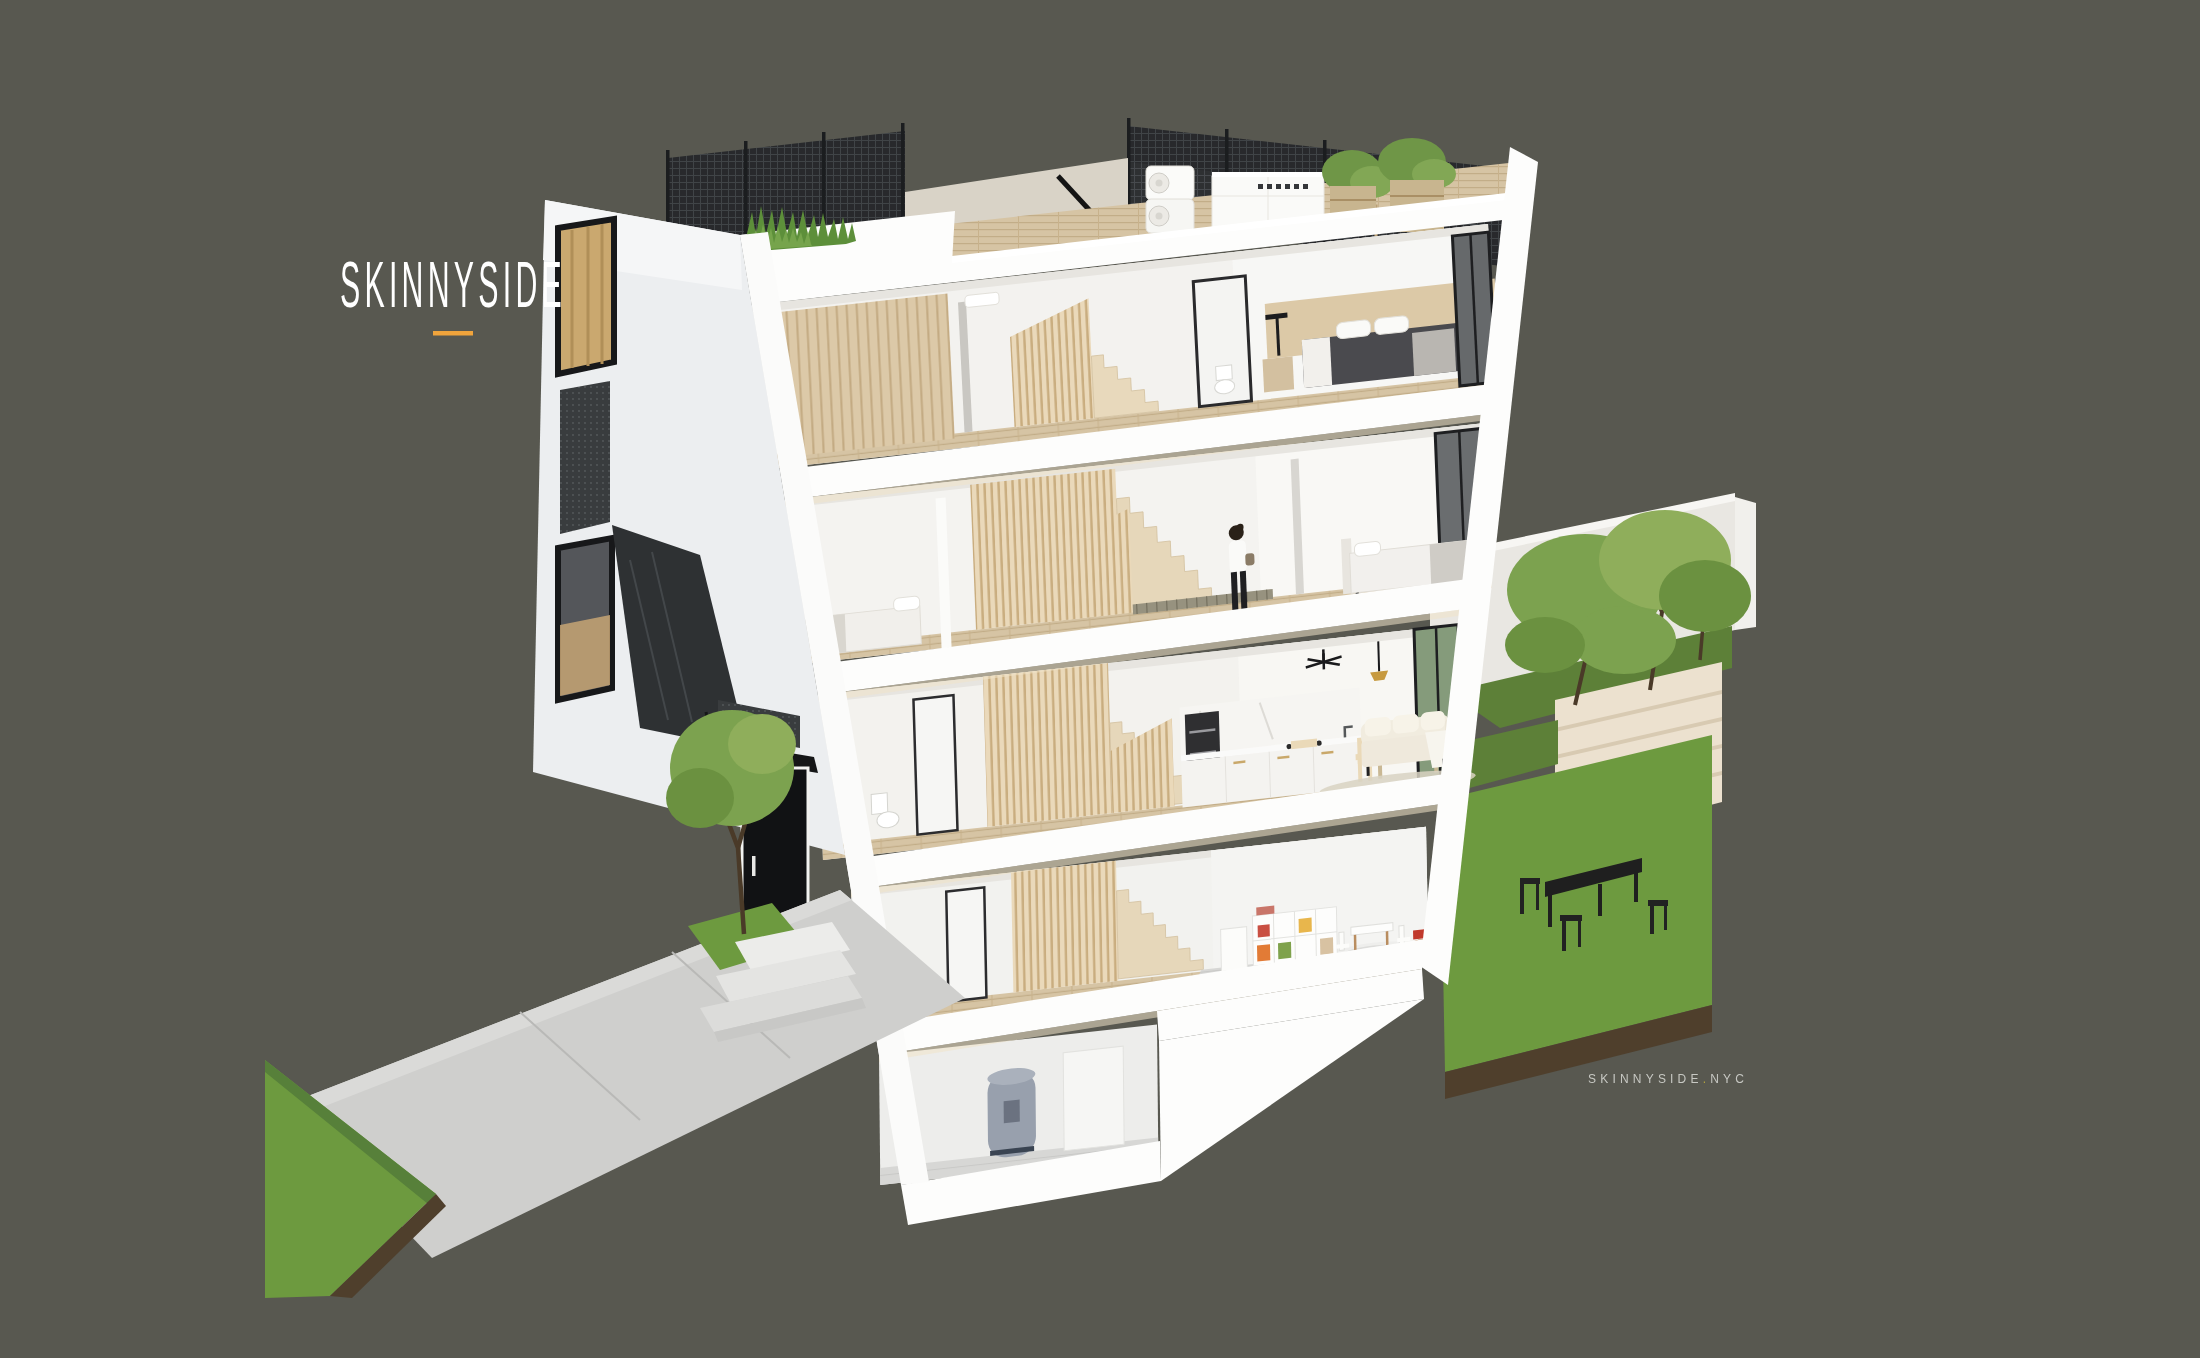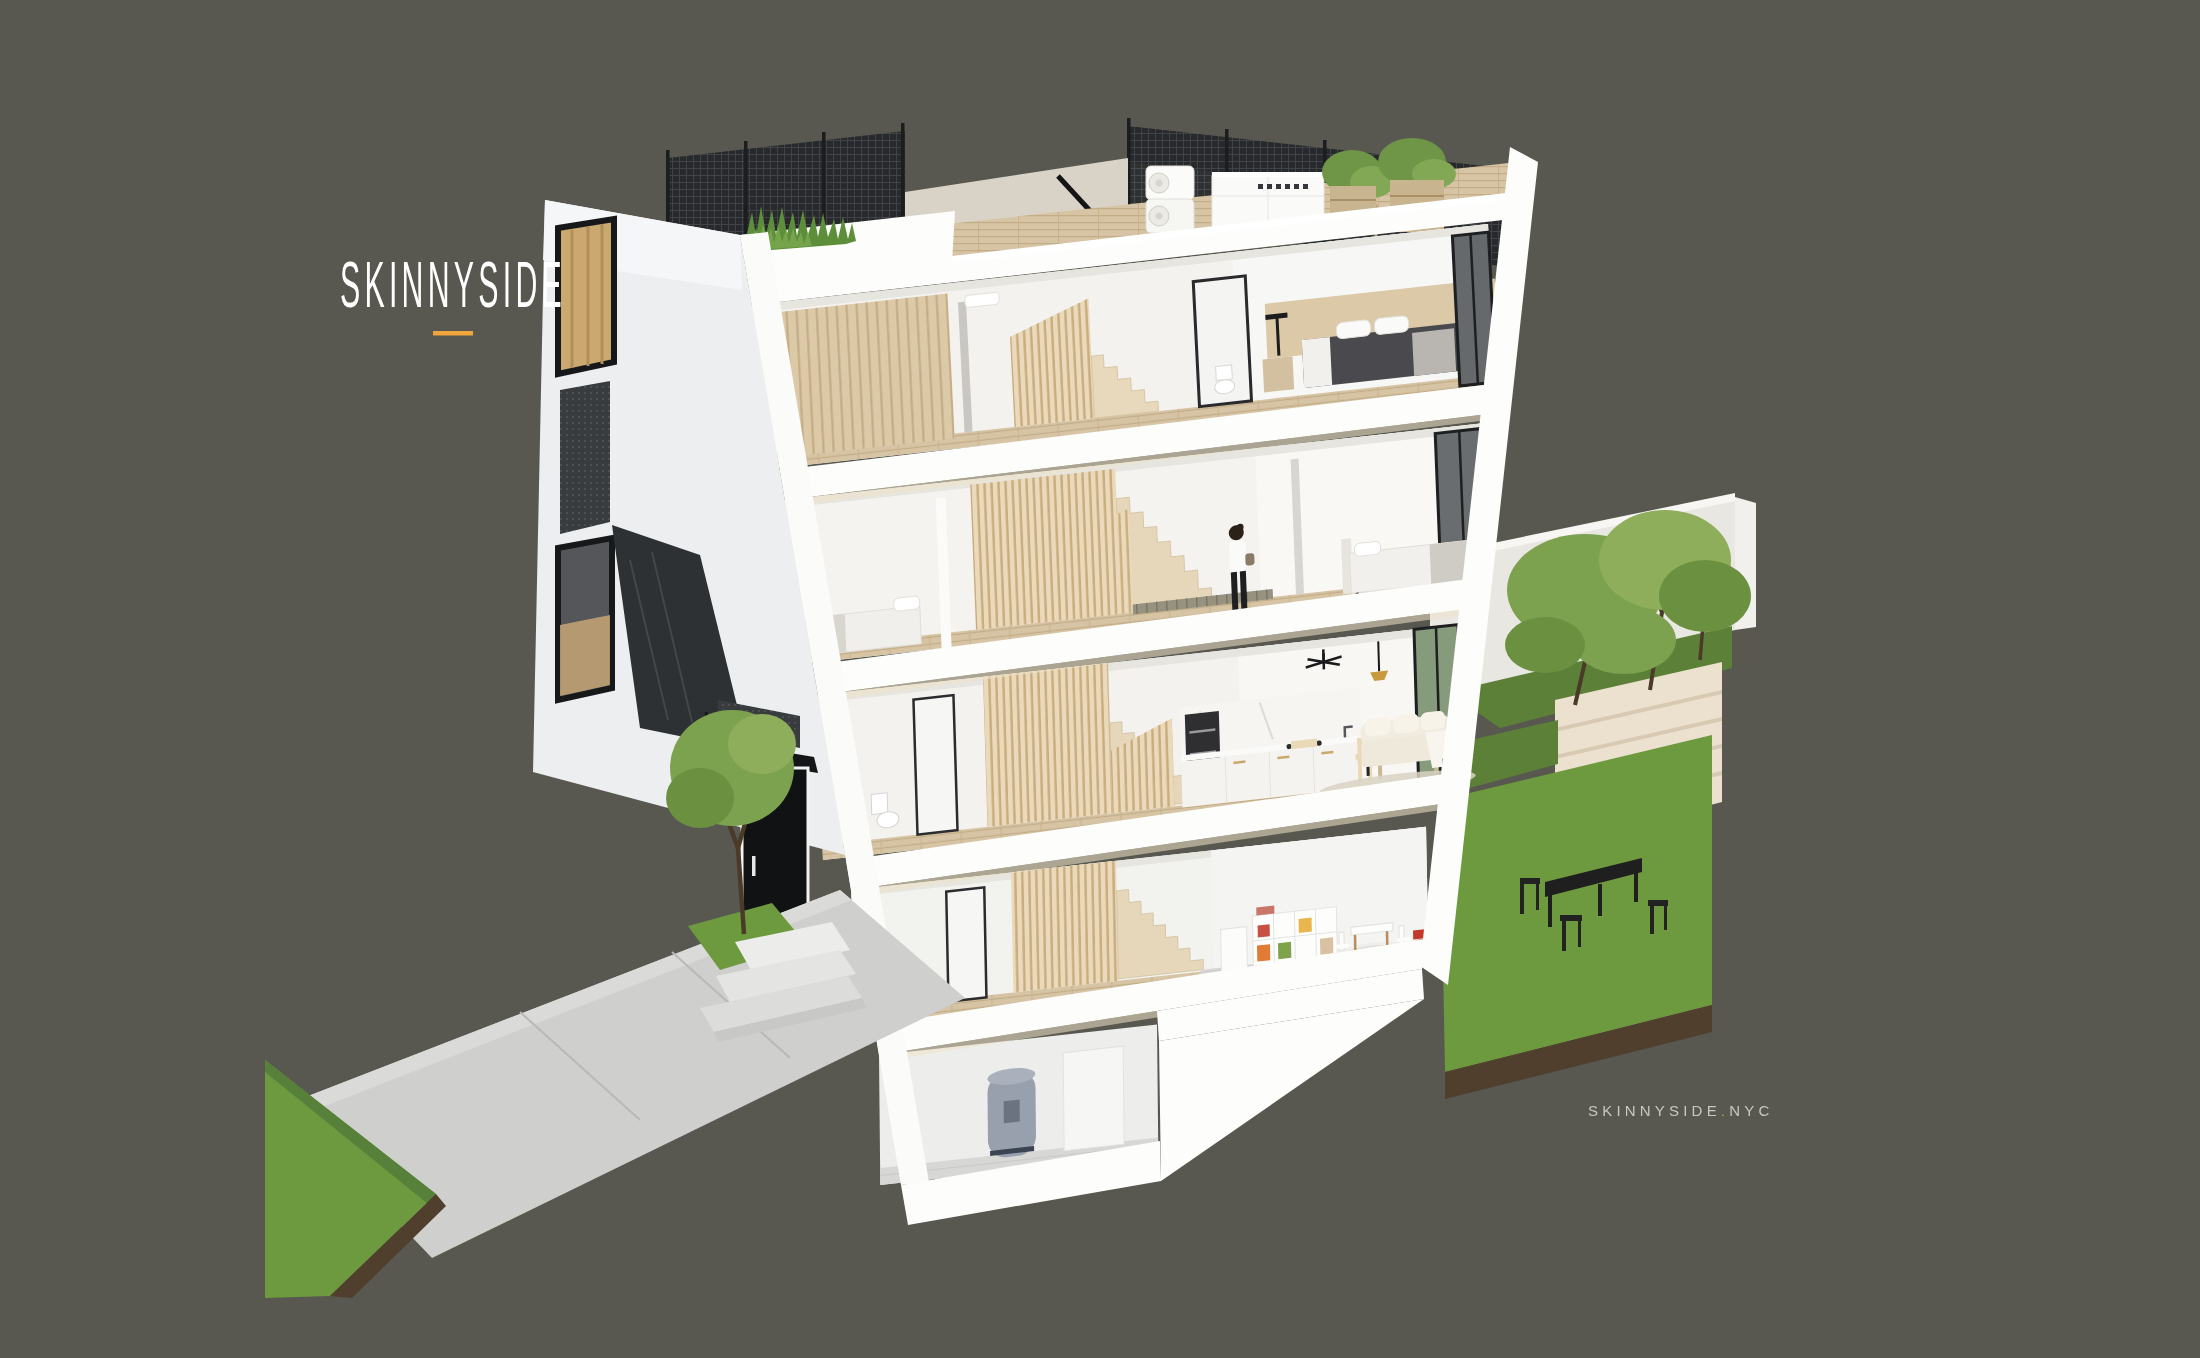--- a/index.html
+++ b/index.html
@@ -7,21 +7,21 @@
     --grass:#6d9a3f; --grassdark:#5d8038; --soil:#4f3f2c;
     --wood:#d6c4a4; --woodlight:#e6d7ba; --slat:#ead9ba;
     --white:#fdfdfc; --offwhite:#f3f2ef; --mesh:#25272a;
     --glass:#66696b; --concrete:#cfcfcd; --canopy:#151617; --door:#111214;
   }
   *{margin:0;padding:0;box-sizing:border-box}
   html,body{width:2200px;height:1358px;overflow:hidden}
   body{background:var(--bg);font-family:"Liberation Sans",sans-serif}
   .stage{position:absolute;inset:0;width:2200px;height:1008px;background:var(--bg)}
   .logo-wrap{position:absolute;left:338px;top:246px;width:320px;height:120px}
-  .footer-url{position:absolute;left:1588px;top:1102px;font-size:15px;
+  .footer-url{position:absolute;left:1588px;top:1072px;font-size:12px;
     letter-spacing:4.2px;color:var(--text);white-space:nowrap}
   .footer-url .dot{color:var(--dot)}
   svg{display:block}
 </style>
 </head>
 <body>
 
 <div class="stage">
 
   <svg width="2200" height="1358" viewBox="0 0 2200 1358">

